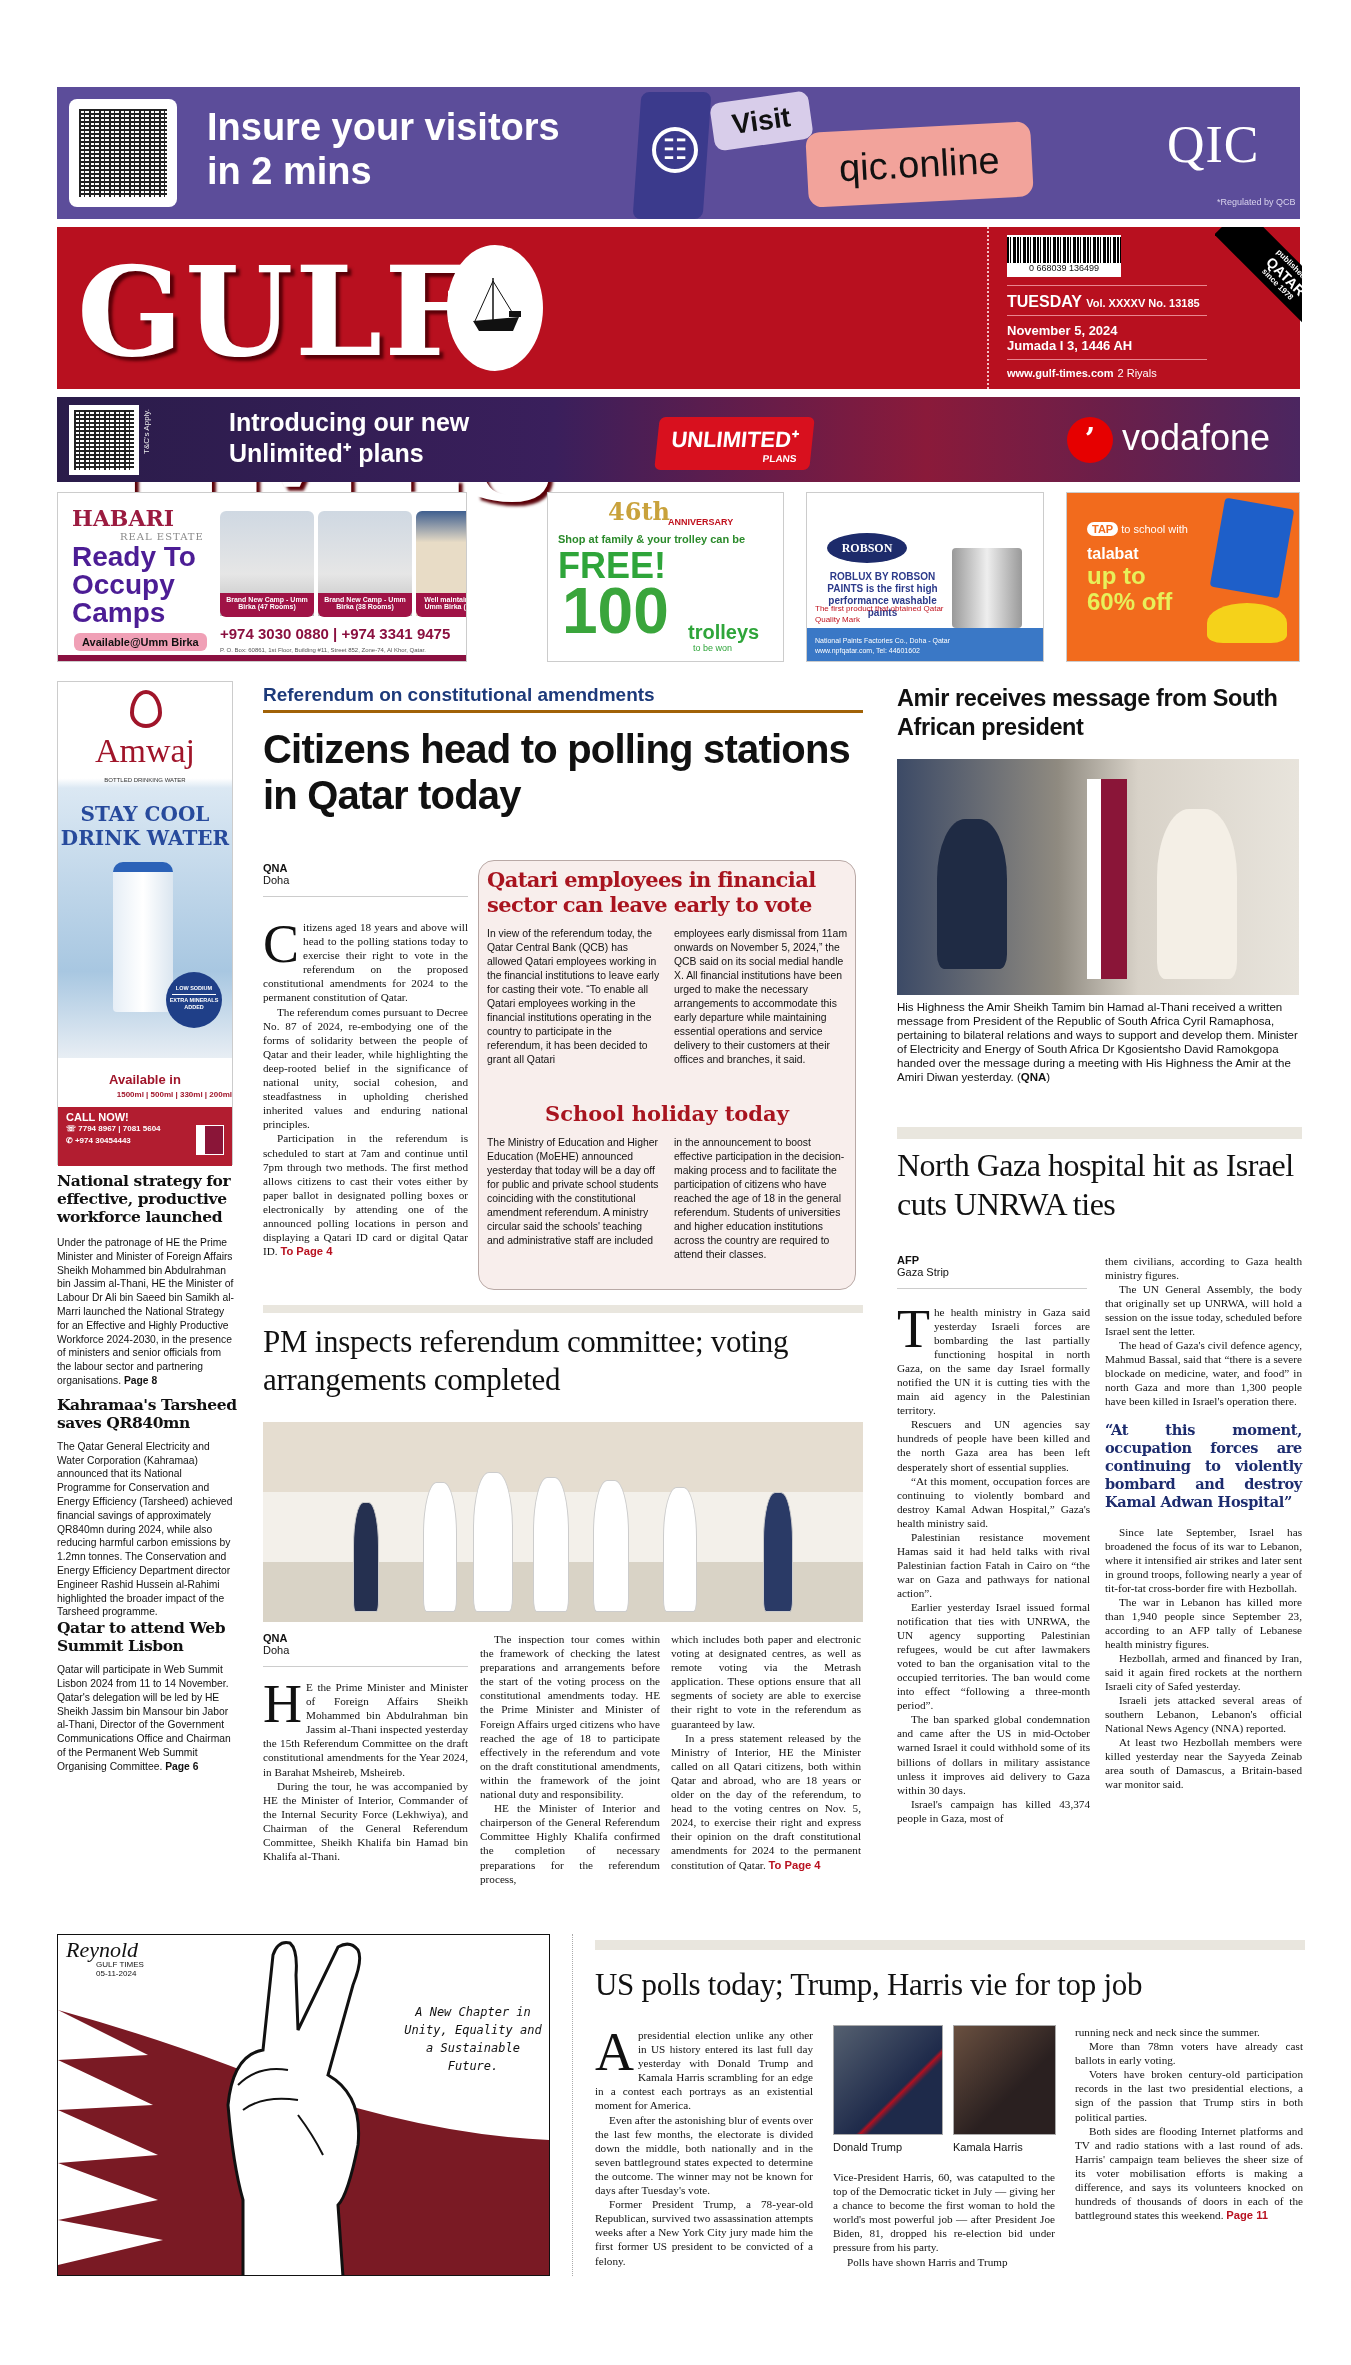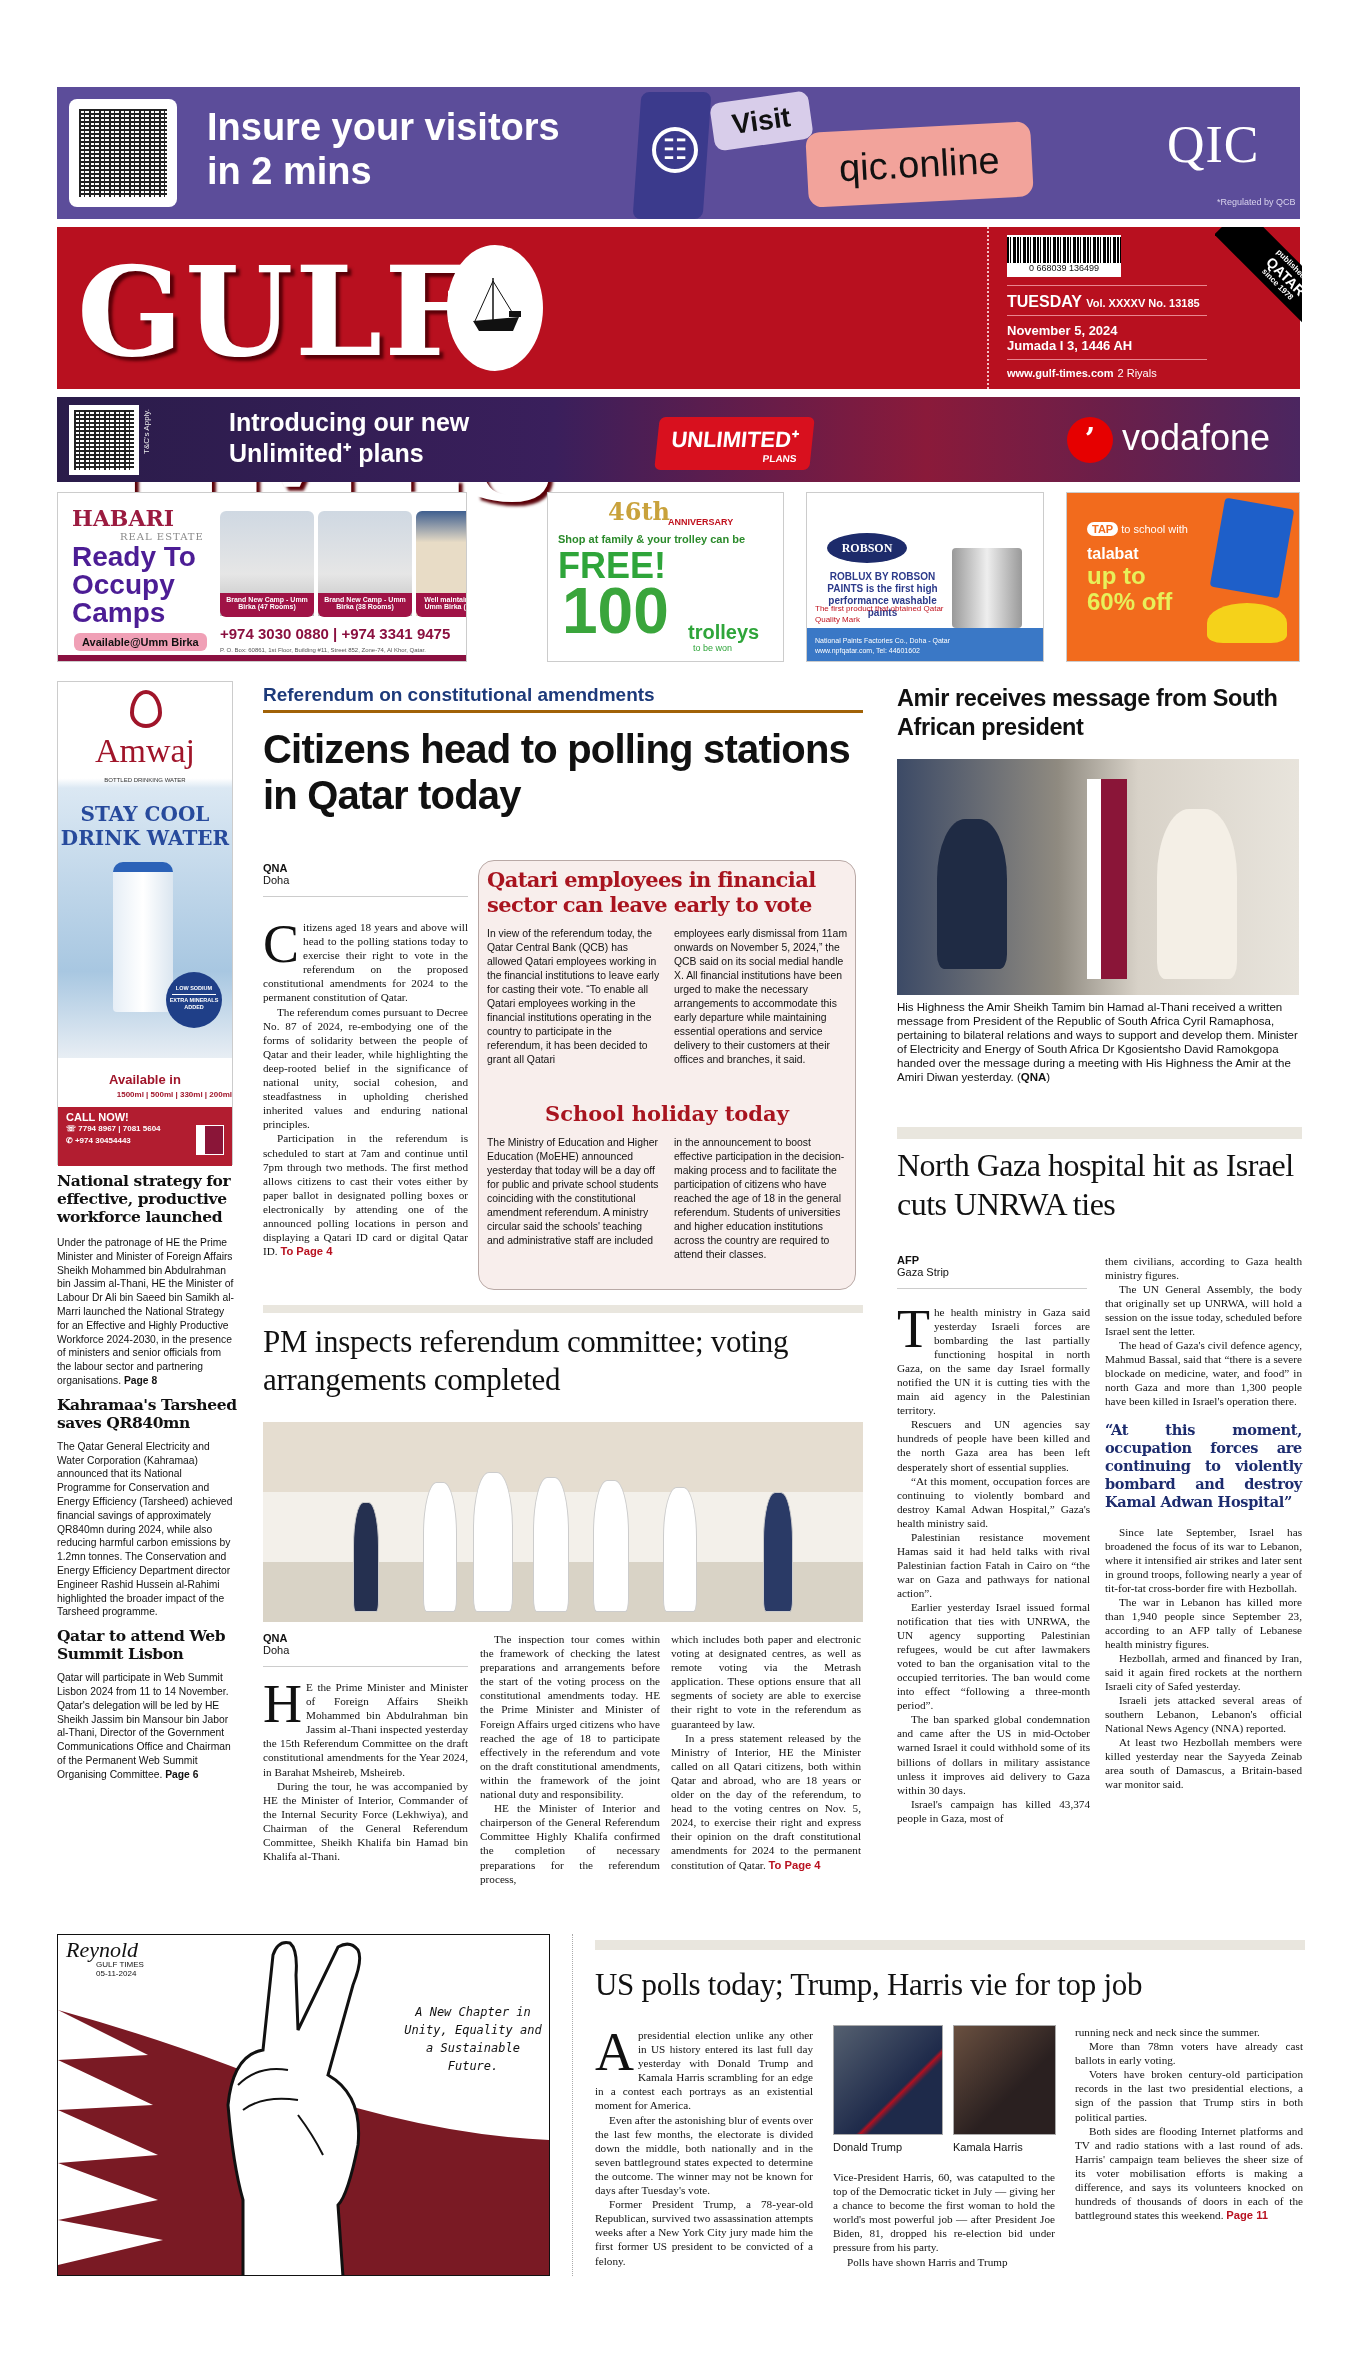--- a/index.html
+++ b/index.html
@@ -269,21 +269,21 @@
 
 <div class="abs" style="left:57px;top:1172px;width:180px">
   <div>
     <div class="brief-h">National strategy for effective, productive workforce launched</div>
     <div class="brief-b" style="margin-top:10px"><span>Under the patronage of HE the Prime Minister and Minister of Foreign Affairs Sheikh Mohammed bin Abdulrahman bin Jassim al-Thani, HE the Minister of Labour Dr Ali bin Saeed bin Samikh al-Marri launched the National Strategy for an Effective and Highly Productive Workforce 2024-2030, in the presence of ministers and senior officials from the labour sector and partnering organisations.</span> <span class="pagelink">Page 8</span></div>
   </div>
   <div style="margin-top:8px">
     <div class="brief-h">Kahramaa's Tarsheed saves QR840mn</div>
     <div class="brief-b" style="margin-top:8px">The Qatar General Electricity and Water Corporation (Kahramaa) announced that its National Programme for Conservation and Energy Efficiency (Tarsheed) achieved financial savings of approximately QR840mn during 2024, while also reducing harmful carbon emissions by 1.2mn tonnes. The Conservation and Energy Efficiency Department director Engineer Rashid Hussein al-Rahimi highlighted the broader impact of the Tarsheed programme.</div>
   </div>
-  <div style="margin-top:8px">
+  <div style="">
     <div class="brief-h">Qatar to attend Web Summit Lisbon</div>
     <div class="brief-b" style="margin-top:8px"><span>Qatar will participate in Web Summit Lisbon 2024 from 11 to 14 November. Qatar's delegation will be led by HE Sheikh Jassim bin Mansour bin Jabor al-Thani, Director of the Government Communications Office and Chairman of the Permanent Web Summit Organising Committee.</span> <span class="pagelink">Page 6</span></div>
   </div>
 </div>
 
 <div id="kicker" class="abs">Referendum on constitutional amendments</div>
 <div id="lead-h" class="abs">Citizens head to polling stations in Qatar today</div>
 <div class="abs byline" style="left:263px;top:862px;width:205px">
   <b>QNA</b>
     <span>Doha</span>

